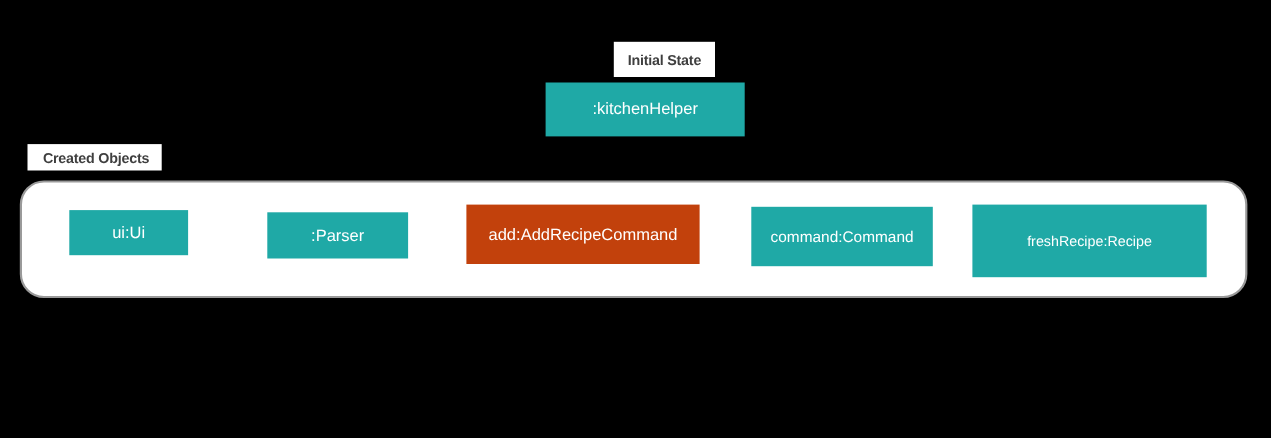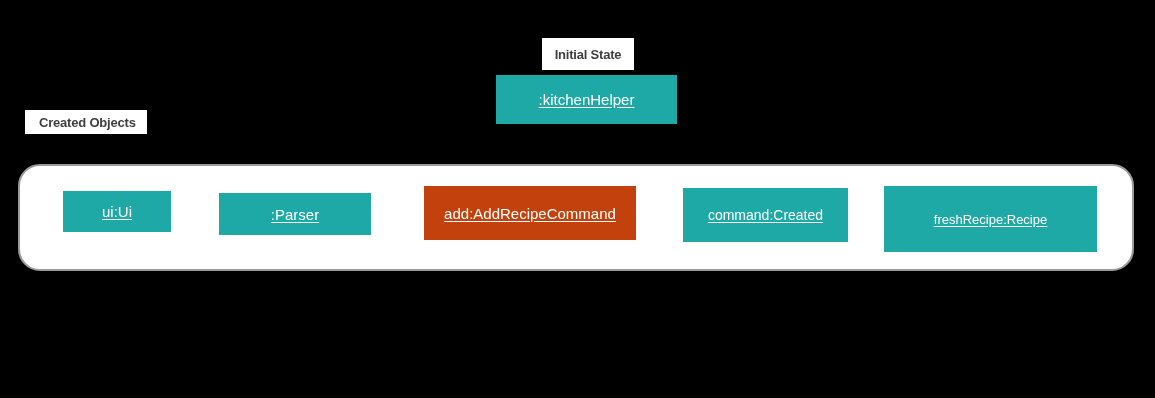--- a/index.html
+++ b/index.html
@@ -26,20 +26,21 @@
     font-size: 13px;
     font-weight: bold;
     letter-spacing: -0.2px;
     display: flex;
     align-items: center;
     box-sizing: border-box;
     z-index: 5;
   }
   .frame-label.center-tab {
     justify-content: center;
+    margin-left: 16px;
   }
   .frame-label.left-tab {
     justify-content: flex-start;
     padding-left: 14px;
   }
 
   
   .panel {
     position: absolute;
     background: #ffffff;
@@ -55,21 +56,20 @@
     background: #1FA9A6;
     display: flex;
     align-items: center;
     justify-content: center;
     box-sizing: border-box;
     z-index: 4;
   }
   .obj-label {
     color: #ffffff;
     font-size: 15px;
-    text-decoration: underline;
     text-underline-offset: 2px;
     white-space: nowrap;
     line-height: 1;
   }
   .obj-label.small {
     font-size: 14px;
   }
 </style>
 </head>
 <body>
@@ -77,35 +77,35 @@
 <div id="canvas" style="background: rgb(0, 0, 0);">
 
   <div class="frame-label center-tab" id="tab-initial-state" style="left: 542px; top: 38px; width: 92px; height: 32px; color: rgb(63, 63, 63);">Initial State</div>
 
   <div class="obj-box" id="box-kitchen-helper" style="left: 496px; top: 75px; width: 181px; height: 49px; background: rgb(31, 169, 166);">
     <span class="obj-label" style="color: rgb(255, 255, 255); font-size: 15px;">:kitchenHelper</span>
   </div>
 
   <div class="panel" id="panel-created-objects" style="left: 18px; top: 164px; width: 1116px; height: 107px; border-color: rgb(154, 154, 154);"></div>
 
-  <div class="frame-label left-tab" id="tab-created-objects" style="left: 25px; top: 110px; width: 122px; height: 24px; color: rgb(63, 63, 63);">Created Objects</div>
+  <div class="frame-label left-tab" id="tab-created-objects" style="left: 25px; top: 131px; width: 122px; height: 24px; color: rgb(63, 63, 63);">Created Objects</div>
 
   <div class="obj-box" id="box-ui" style="left: 63px; top: 191px; width: 108px; height: 41px; background: rgb(31, 169, 166);">
     <span class="obj-label" style="color: rgb(255, 255, 255); font-size: 15px;">ui:Ui</span>
   </div>
 
-  <div class="obj-box" id="box-parser" style="left: 219px; top: 193px; width: 152px; height: 42px; background: rgb(31, 169, 166);">
+  <div class="obj-box" id="box-parser" style="left: 243px; top: 193px; width: 128px; height: 42px; background: rgb(31, 169, 166);">
     <span class="obj-label" style="color: rgb(255, 255, 255); font-size: 15px;">:Parser</span>
   </div>
 
   <div class="obj-box" id="box-add-recipe-command" style="left: 424px; top: 186px; width: 212px; height: 54px; background: #c2410c;">
     <span class="obj-label" style="color: rgb(255, 255, 255); font-size: 15px;">add:AddRecipeCommand</span>
   </div>
 
   <div class="obj-box" id="box-command" style="left: 683px; top: 188px; width: 165px; height: 54px; background: rgb(31, 169, 166);">
-    <span class="obj-label small" style="color: rgb(255, 255, 255); font-size: 14px;">command:Created</span>
+    <span class="obj-label small" style="color: rgb(255, 255, 255); font-size: 14px;">command:Command</span>
   </div>
 
   <div class="obj-box" id="box-fresh-recipe" style="left: 884px; top: 186px; width: 213px; height: 66px; background: rgb(31, 169, 166);">
     <span class="obj-label" style="color: rgb(255, 255, 255); font-size: 13px;">freshRecipe:Recipe</span>
   </div>
 
 </div>
 
 </body></html>

